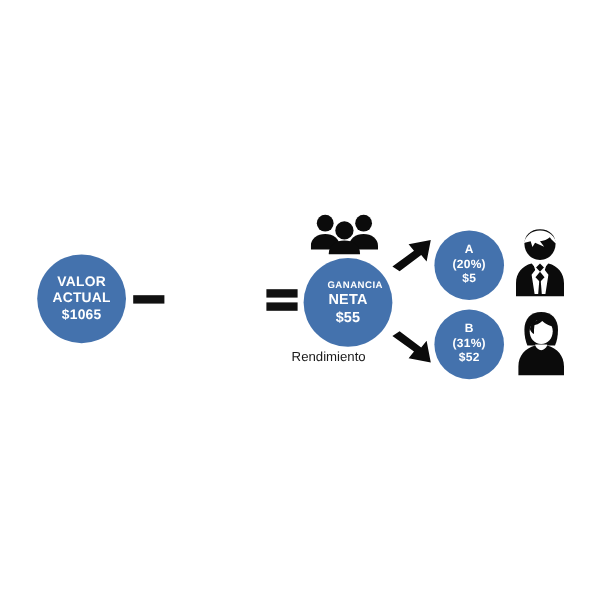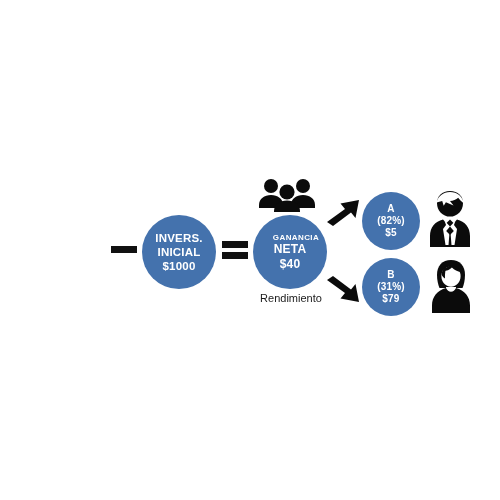--- a/index.html
+++ b/index.html
@@ -76,21 +76,21 @@
     height: 7px;
   }
   #operator-minus { left: 111px; top: 245px; width: 26px; height: 8px; }
   #operator-equals { left: 222px; top: 241px; width: 26px; height: 18px; gap: 4px; }
 
   
   #label-rendimiento {
     position: absolute;
     left: 243px; top: 291px;
     width: 96px;
-    text-align: center;
+    text-align: left;
     color: #1a1a1a;
     font-size: 11px;
     line-height: 1.45;
   }
 
   
   .icon {
     position: absolute;
     color: #0b0b0b;
   }
@@ -99,79 +99,79 @@
   #icon-arrow-down-right { left: 325px; top: 272px; width: 36px; height: 34px; }
   #icon-businessman { left: 429px; top: 189px; width: 42px; height: 58px; }
   #icon-businesswoman { left: 430px; top: 259px; width: 42px; height: 54px; }
   .icon svg { display: block; width: 100%; height: 100%; }
 </style>
 </head>
 <body>
 
 <div id="canvas">
 
+  <div class="circle" id="circle-valor-actual">
+    <span class="ln">VALOR</span>
+    <span class="ln">ACTUAL</span>
+    <span class="ln">$1065</span>
+  </div>
 
   <div class="operator" id="operator-minus">
     <div class="op-bar"></div>
   </div>
 
-  <div class="circle" id="circle-inversion-inicial">
-    <span class="ln">INVERS.</span>
-    <span class="ln">INICIAL</span>
-    <span class="ln">$1000</span>
-  </div>
 
   <div class="operator" id="operator-equals">
     <div class="op-bar"></div>
     <div class="op-bar"></div>
   </div>
 
   <div class="icon" id="icon-group-people">
     <svg viewBox="0 0 56 34" xmlns="http://www.w3.org/2000/svg" fill="currentColor">
       <circle cx="12" cy="8" r="7"></circle>
       <path d="M0 27c0-6.2 5.4-10 12-10s12 3.8 12 10v3H0z"></path>
       <circle cx="44" cy="8" r="7"></circle>
       <path d="M32 27c0-6.2 5.4-10 12-10s12 3.8 12 10v3H32z"></path>
       <circle cx="28" cy="14" r="7.6"></circle>
       <path d="M15 33c0-6.6 5.8-10.6 13-10.6S41 26.4 41 33v1H15z"></path>
     </svg>
   </div>
 
   <div class="circle" id="circle-ganancia-neta">
     <span class="ln ln-small">GANANCIA</span>
     <span class="ln ln-big">NETA</span>
-    <span class="ln ln-big">$40</span>
+    <span class="ln ln-big">$55</span>
   </div>
 
   <div id="label-rendimiento">
     <div>Rendimiento</div>
   </div>
 
   <div class="icon" id="icon-arrow-up-right">
     <svg viewBox="0 0 36 34" xmlns="http://www.w3.org/2000/svg" fill="currentColor">
       <path d="M2 26 L20 13 L15.5 7.5 L34 4 L30.5 22 L26 16.5 L8 30 Z"></path>
     </svg>
   </div>
 
   <div class="icon" id="icon-arrow-down-right">
     <svg viewBox="0 0 36 34" xmlns="http://www.w3.org/2000/svg" fill="currentColor">
       <path d="M2 8 L20 21 L15.5 26.5 L34 30 L30.5 12 L26 17.5 L8 4 Z"></path>
     </svg>
   </div>
 
   <div class="circle" id="circle-beneficiary-a">
     <span class="ln">A</span>
-    <span class="ln">(82%)</span>
+    <span class="ln">(20%)</span>
     <span class="ln">$5</span>
   </div>
 
   <div class="circle" id="circle-beneficiary-b">
     <span class="ln">B</span>
     <span class="ln">(31%)</span>
-    <span class="ln">$79</span>
+    <span class="ln">$52</span>
   </div>
 
   <div class="icon" id="icon-businessman">
     <svg viewBox="0 0 42 58" xmlns="http://www.w3.org/2000/svg" fill="currentColor">
       <path d="M21 2c8 0 13 5.2 13 12.2 0 7.4-5.6 13.4-13 13.4S8 21.6 8 14.2C8 7.2 13 2 21 2z"></path>
       <path d="M7.5 13.5c1.5-6 6.6-10.5 13.5-10.5 7.2 0 12.6 4.6 13.8 11.2-2.2-1.4-4.1-3.2-5.6-5.4-2.1 2-5 3.2-8.2 3.2l3.5 4.6-7.6-3.4-2.2 3.6-1.5-4.8z" fill="#ffffff"></path>
       <path d="M21 30.5 L26 35.5 L21 41 L16 35.5 Z" fill="currentColor"></path>
       <path d="M14 30.5C6 32.5 1 38.5 1 47v11h40V47c0-8.5-5-14.5-13-16.5l-7 7.5z"></path>
       <path d="M15.5 31.5 L21 37.5 L19.5 56 h-3 L14 40 l3-4z" fill="#ffffff"></path>
       <path d="M26.5 31.5 L21 37.5 L22.5 56 h3 L28 40 l-3-4z" fill="#ffffff"></path>

